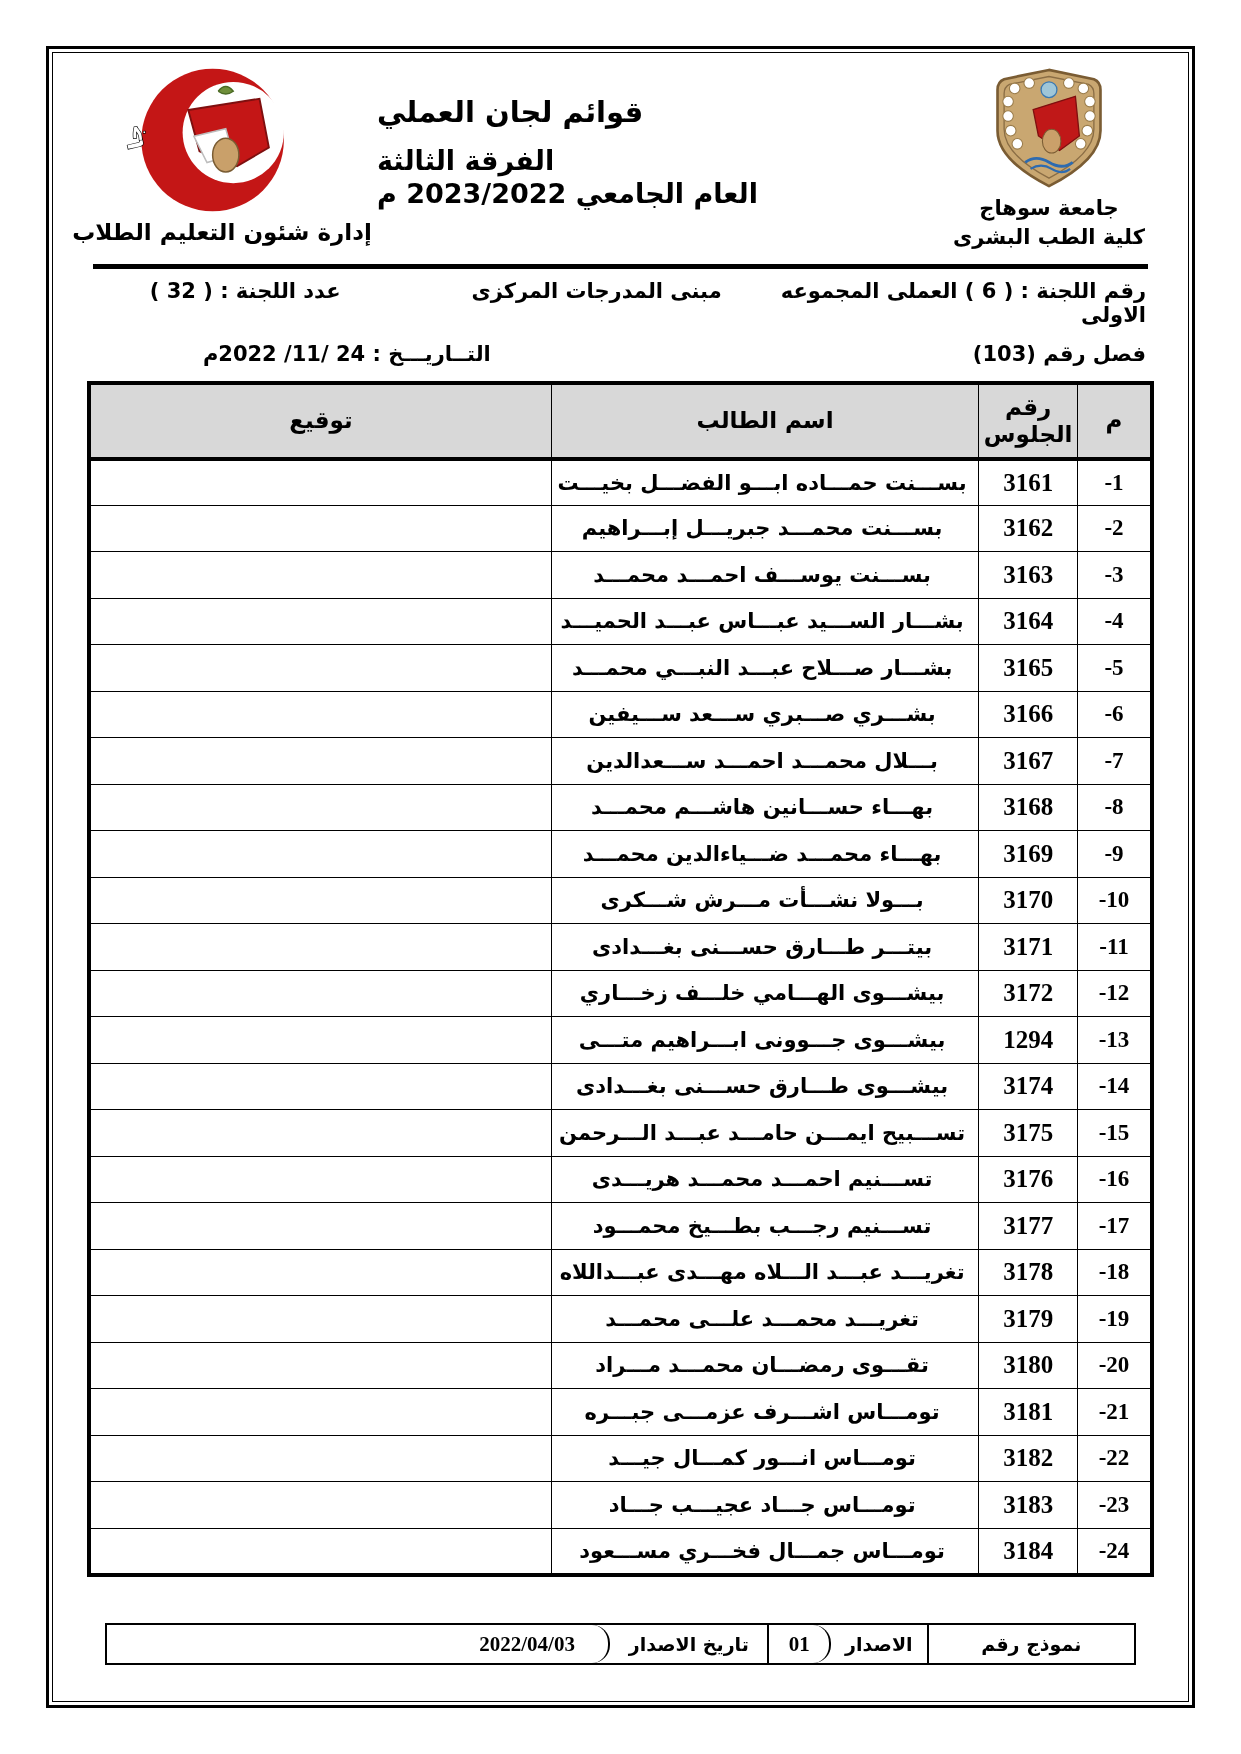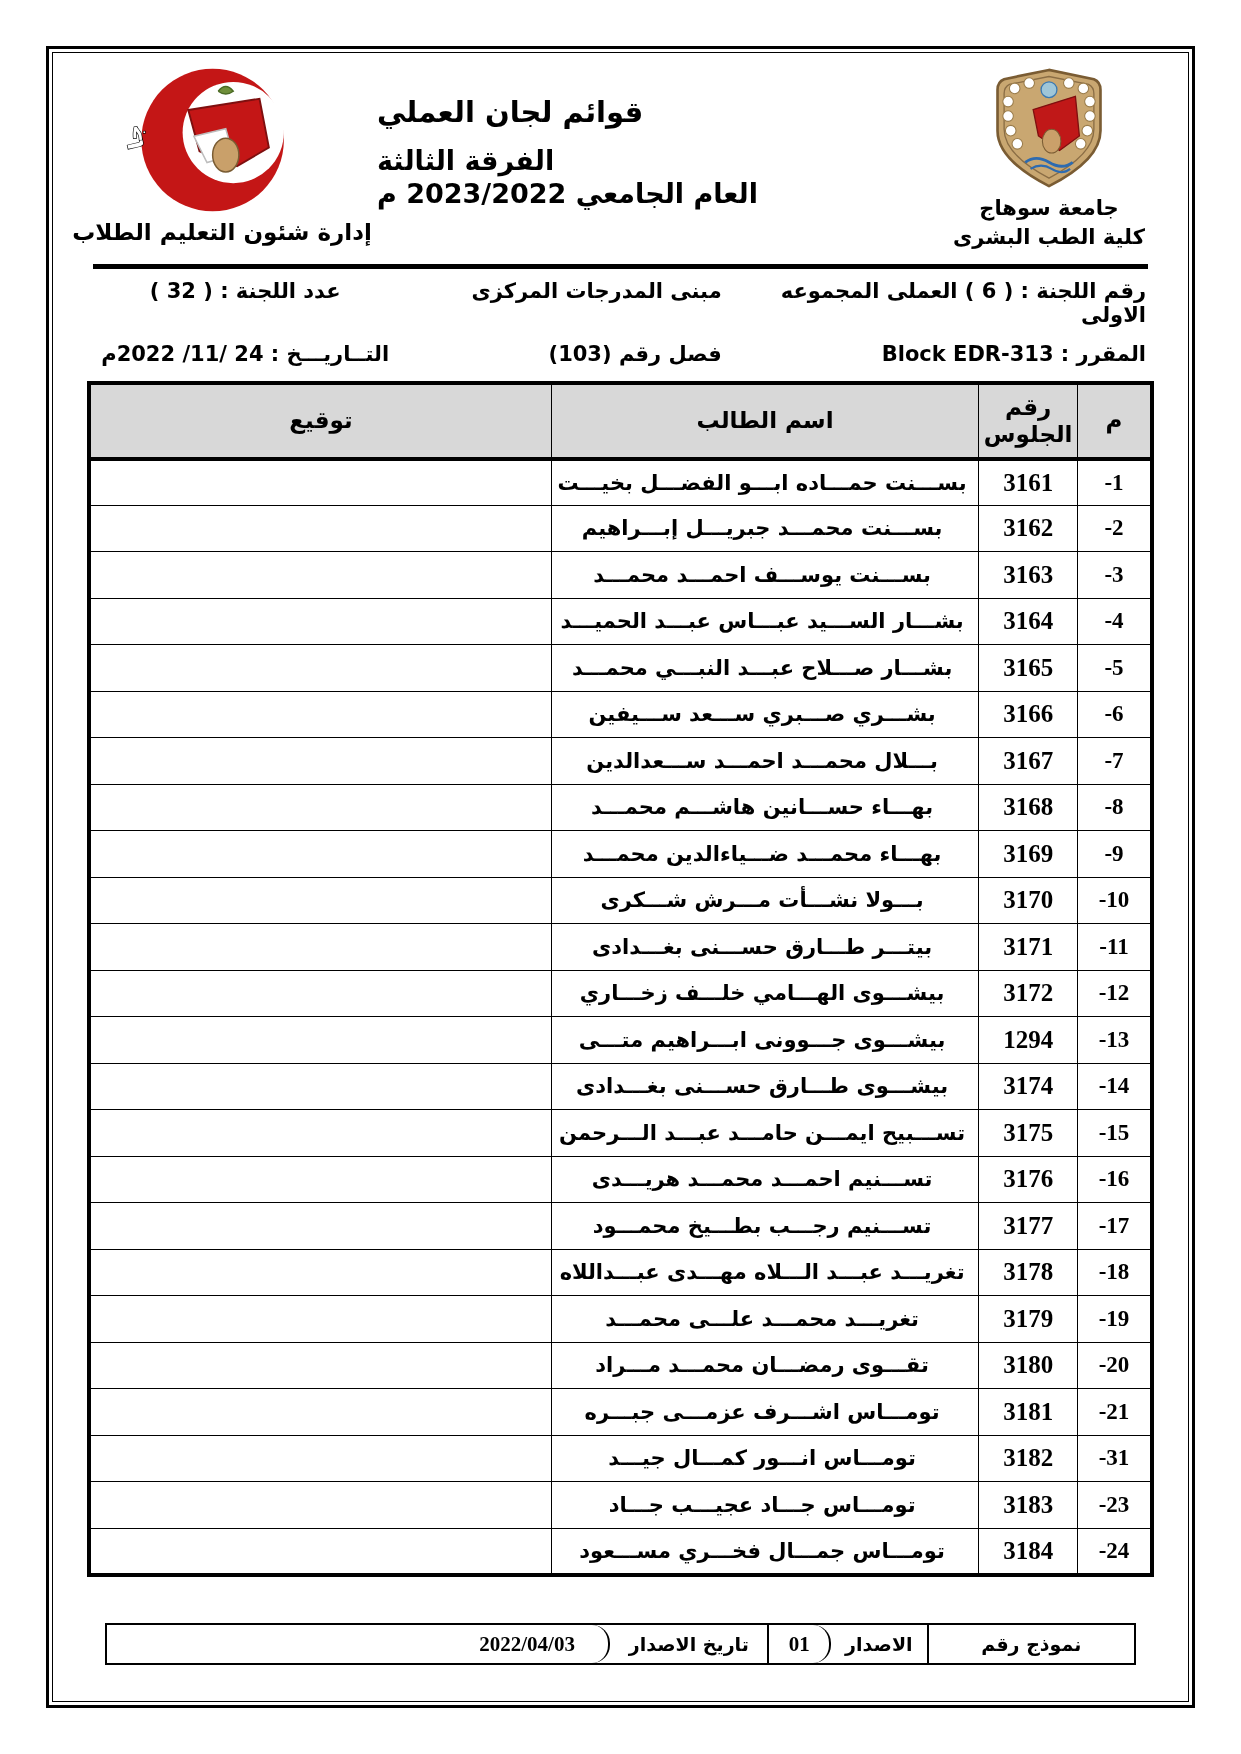--- a/index.html
+++ b/index.html
@@ -123,21 +123,20 @@
 
     <div class="rule"></div>
 
     <div class="info">
       <div class="info-row">
         <div class="ic1">رقم اللجنة : ( 6 ) العملى المجموعه الاولى</div>
         <div class="ic2">مبنى المدرجات المركزى</div>
         <div class="ic3">عدد اللجنة : ( 32 )</div>
       </div>
       <div class="info-row">
-        <div class="ic1">المقرر : Block EDR-313</div>
         <div class="ic2">فصل رقم (103)</div>
         <div class="ic3">التــاريـــخ : 24 /11/ 2022م</div>
       </div>
     </div>
 
     <table class="students">
       <colgroup>
         <col class="col-serial">
           <col class="col-seat">
           <col class="col-name">
@@ -272,21 +271,21 @@
             <td class="name">تقـــوى رمضـــان محمـــد مـــراد</td>
             <td class="sig"></td>
           </tr>
           <tr>
             <td class="serial">-21</td>
             <td class="seat">3181</td>
             <td class="name">تومـــاس اشـــرف عزمـــى جبـــره</td>
             <td class="sig"></td>
           </tr>
           <tr>
-            <td class="serial">-31</td>
+            <td class="serial">-22</td>
             <td class="seat">3182</td>
             <td class="name">تومـــاس انـــور كمـــال جيـــد</td>
             <td class="sig"></td>
           </tr>
           <tr>
             <td class="serial">-23</td>
             <td class="seat">3183</td>
             <td class="name">تومـــاس جـــاد عجيـــب جـــاد</td>
             <td class="sig"></td>
           </tr>

